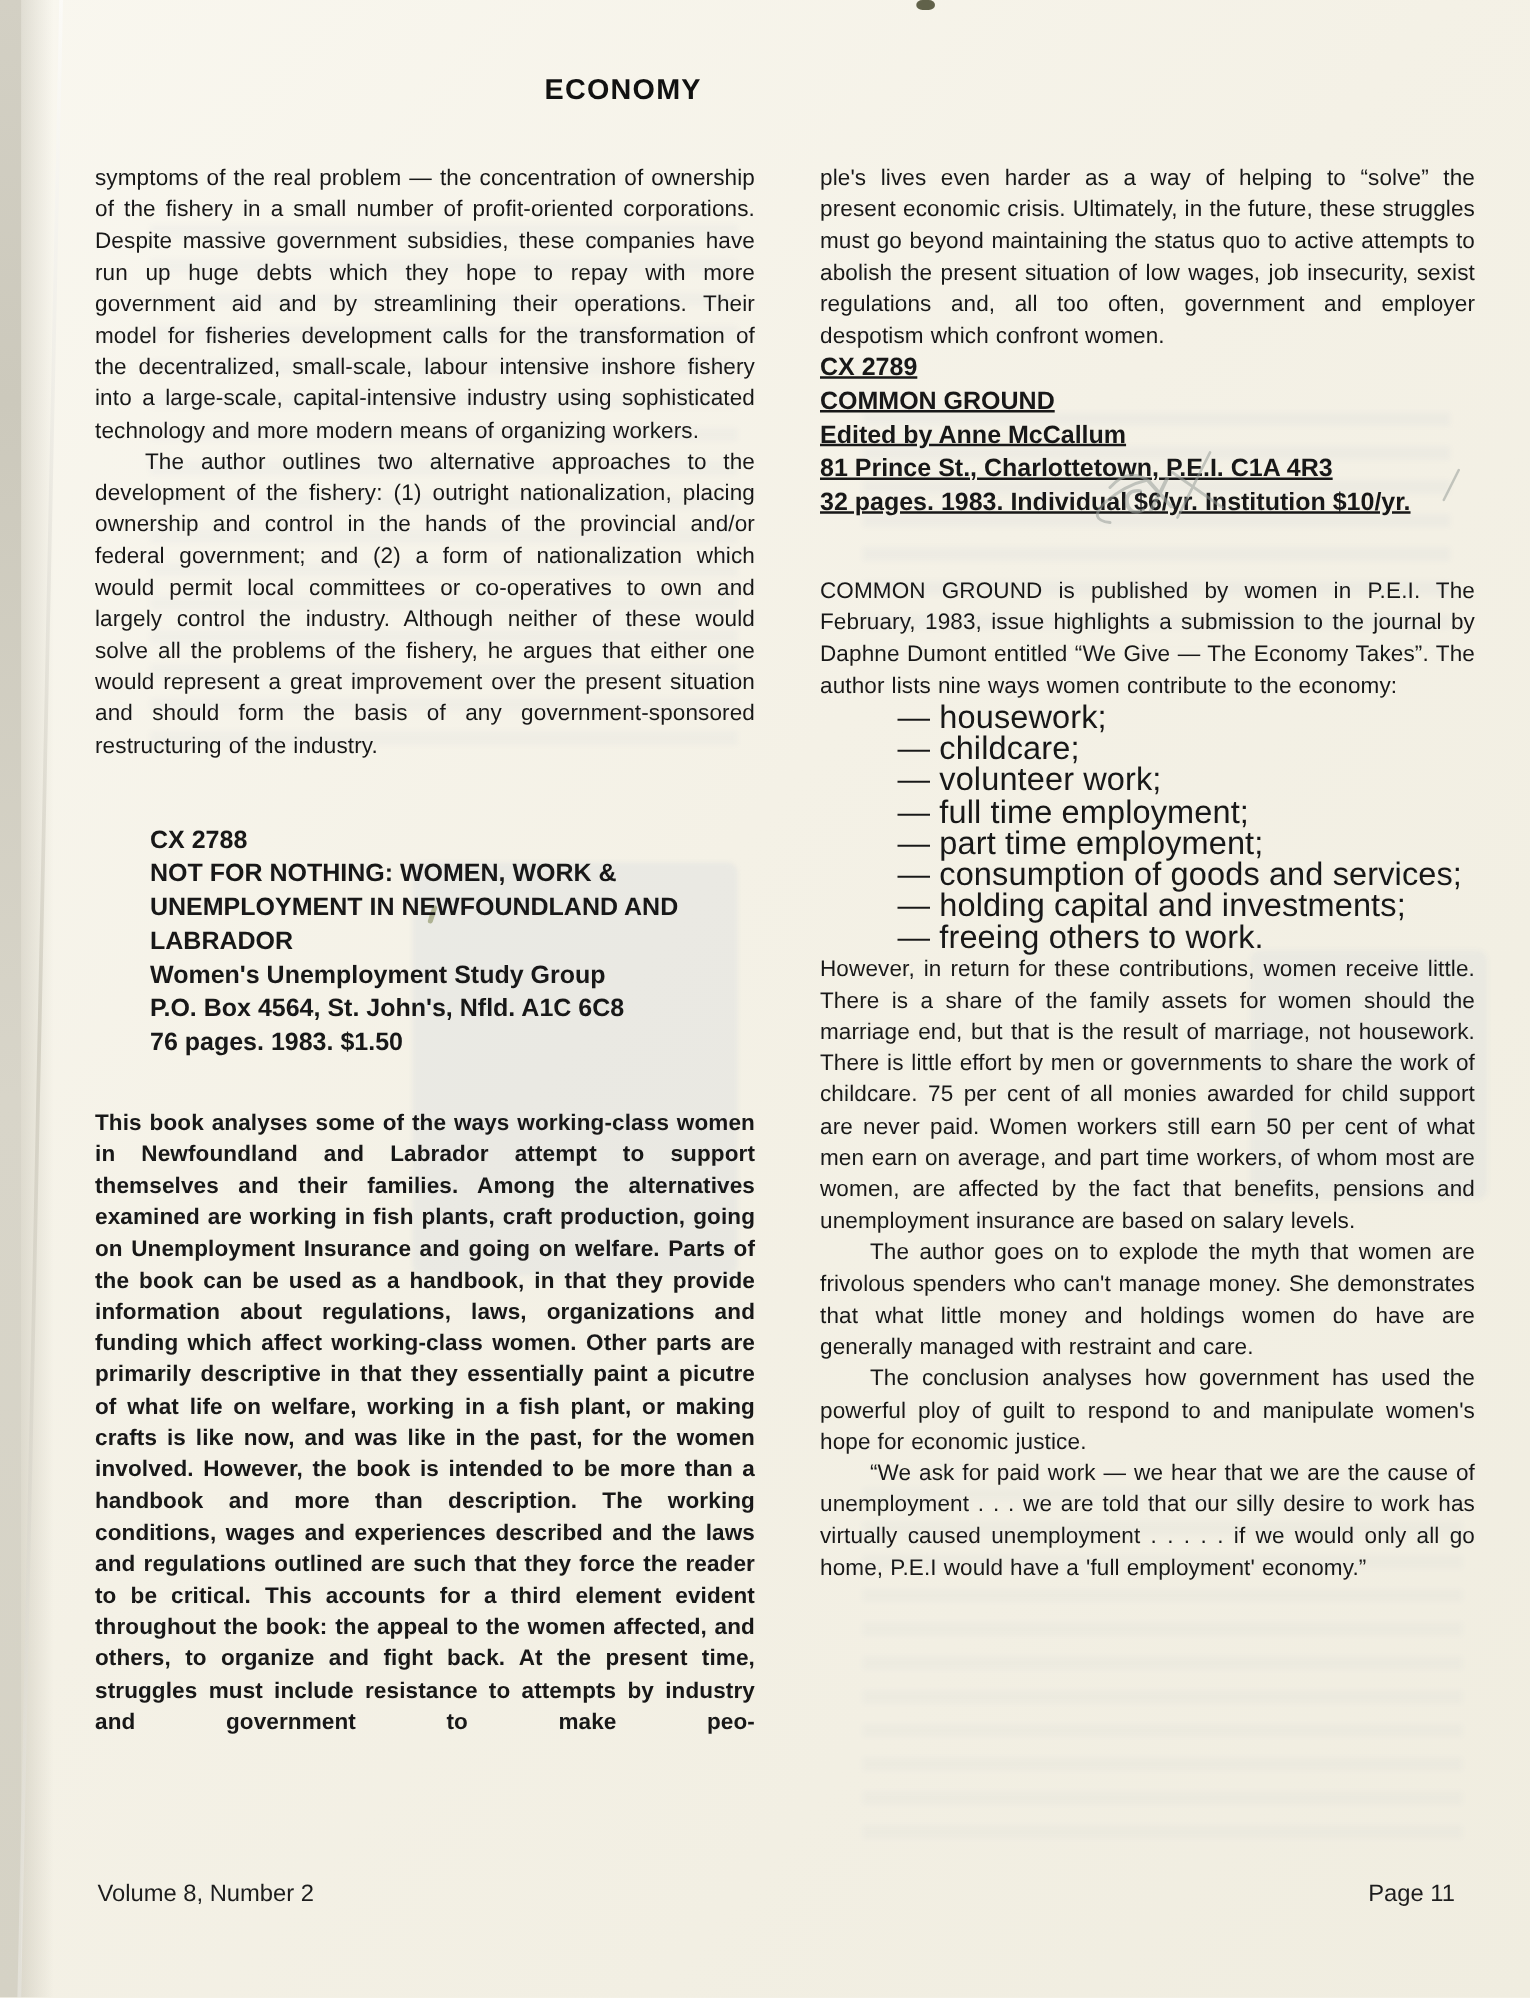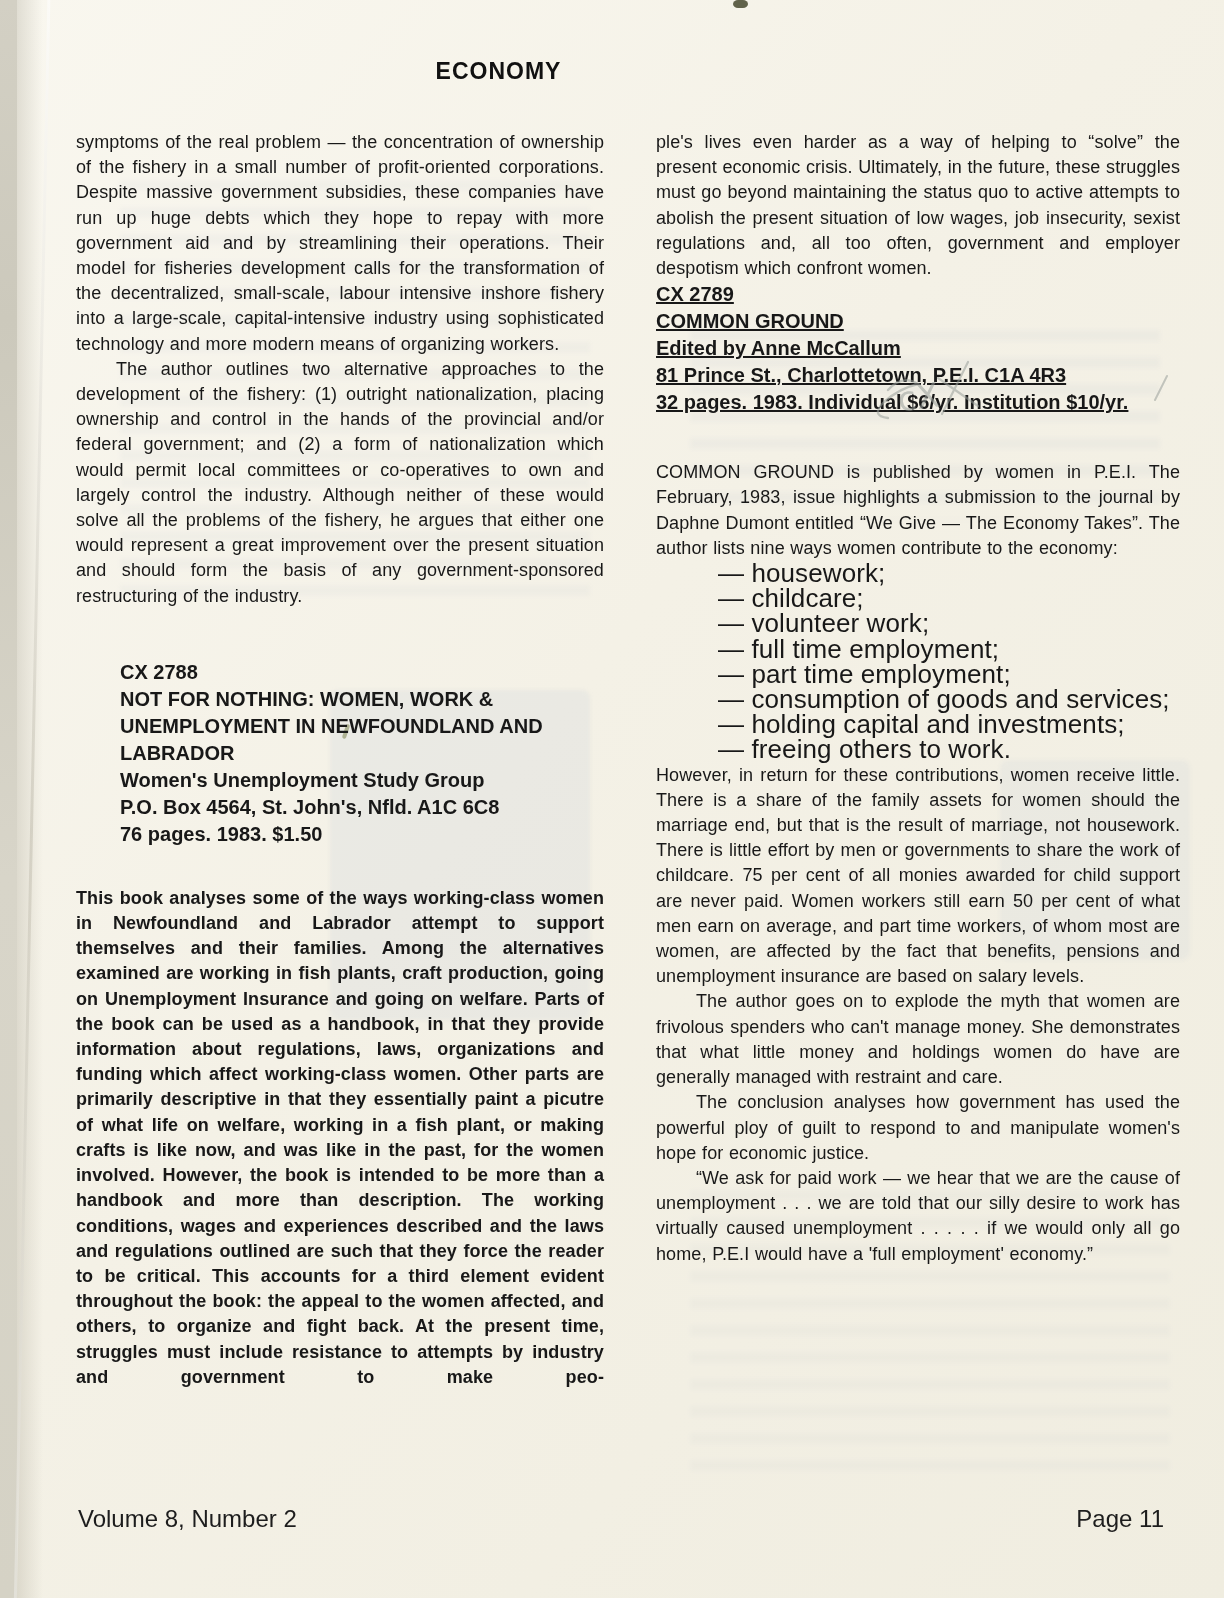--- a/index.html
+++ b/index.html
@@ -67,21 +67,21 @@
   .rh-gap-bot-r{margin-bottom:44px;}
   ul.contrib{
     list-style:none;margin:0;padding:0 0 0 62px;
   }
   ul.contrib li{
     font-size:26px;line-height:25.2px;letter-spacing:.1px;
   }
   .footer-row{
     position:absolute;left:78px;right:60px;top:1505px;
     display:flex;justify-content:space-between;
-    font-size:24px;color:#1d1d1d;
+    font-size:19px;color:#1d1d1d;
   }
   .pencil{
     position:absolute;left:850px;top:348px;width:340px;height:100px;opacity:.55;
   }
   .pencil text{
     font-size:34px;fill:#9aa09b;transform:rotate(-8deg);
     font-family:"DejaVu Sans", sans-serif;
   }
 </style>
 </head>

